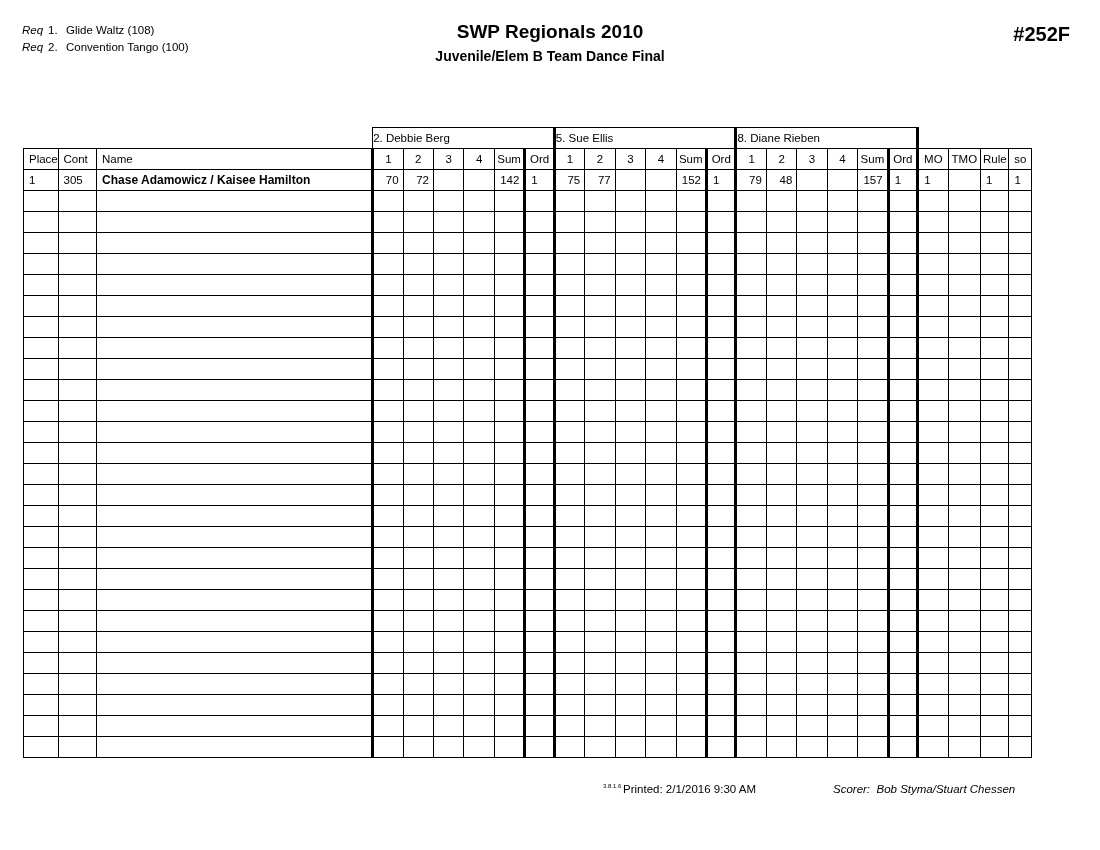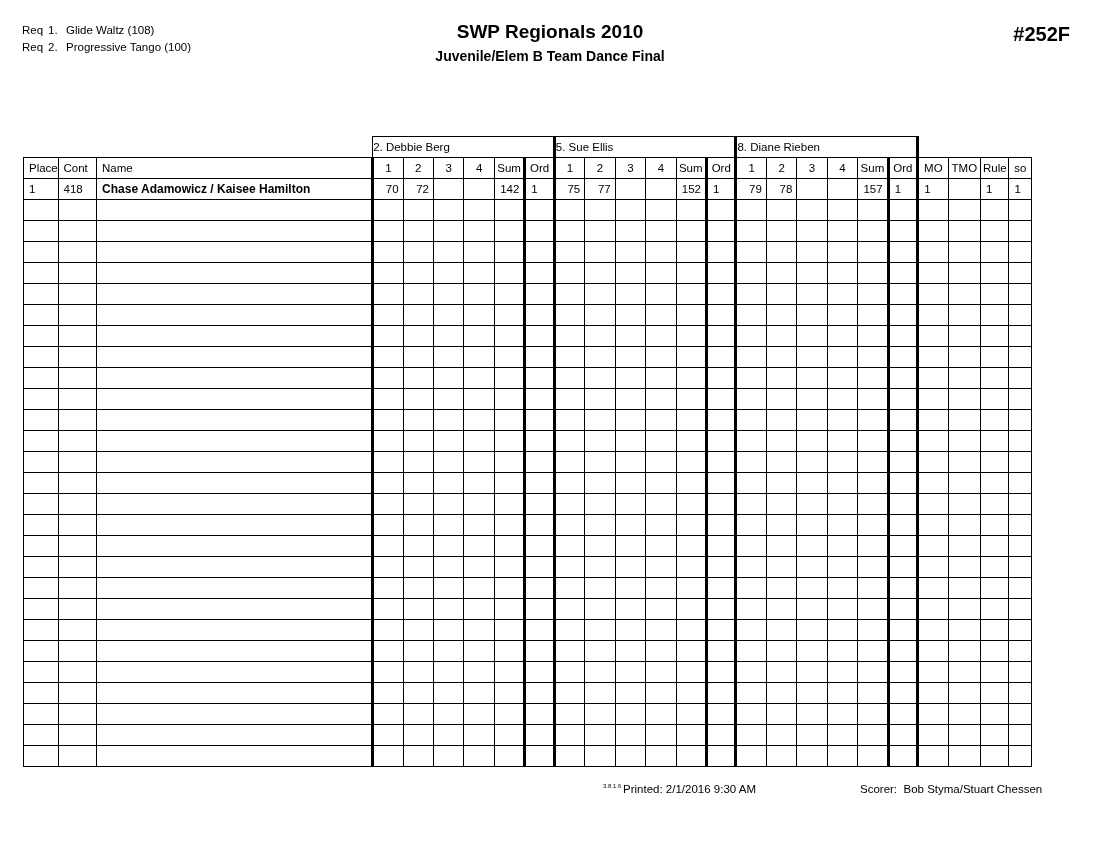--- a/index.html
+++ b/index.html
@@ -18,21 +18,21 @@
 
   
   .req-block {
     position: absolute;
     left: 22px;
     top: 22px;
     font-size: 11.5px;
     line-height: 17px;
   }
   .req-line { white-space: nowrap; }
-  .req-line .req-lbl { display: inline-block; width: 26px; }
+  .req-line .req-lbl { display: inline-block; width: 26px; font-style: italic; }
   .req-line .req-num { display: inline-block; width: 18px; }
 
   .title-block {
     position: absolute;
     left: 0;
     right: 0;
     top: 20px;
     text-align: center;
   }
   .title-main {
@@ -59,21 +59,21 @@
     right: 30px;
     top: 23px;
     font-size: 20px;
     font-weight: bold;
   }
 
   
   .sheet {
     position: absolute;
     left: 23px;
-    top: 136px;
+    top: 127px;
     width: 834px;
   }
   table.grid {
     border-collapse: collapse;
     table-layout: fixed;
     width: 1009px;
   }
   table.grid td, table.grid th {
     border: 1px solid #000000;
     padding: 0;
@@ -142,34 +142,35 @@
   }
   .footer .vers {
     position: absolute;
     left: 600px;
     top: 0;
     font-size: 6px;
     margin-left: -20px;
   }
   .footer .scorer {
     position: absolute;
-    left: 837px;
+    left: 810px;
     top: 0;
     white-space: nowrap;
+    font-style: italic;
   }
 </style>
 </head>
 <body>
 
 <div class="req-block">
   <div class="req-line">
     <span class="req-lbl">Req</span><span class="req-num">1.</span><span>Glide Waltz (108)</span>
   </div>
   <div class="req-line">
-    <span class="req-lbl">Req</span><span class="req-num">2.</span><span>Progressive Tango (100)</span>
+    <span class="req-lbl">Req</span><span class="req-num">2.</span><span>Convention Tango (100)</span>
   </div>
 </div>
 
 <div class="title-block">
   <div class="title-main">SWP Regionals 2010</div>
   <div class="title-event">Juvenile/Elem B Team Dance Final</div>
 </div>
 
 <div class="doc-number">#252F</div>
 
@@ -238,36 +239,36 @@
 
       <th class="col-hdr">MO</th>
       <th class="col-hdr">TMO</th>
       <th class="col-hdr">Rule</th>
       <th class="col-hdr">so</th>
     </tr>
   </thead>
   <tbody>
         <tr class="row1">
           <td class="cell left">1</td>
-          <td class="cell left">418</td>
+          <td class="cell left">305</td>
           <td class="cell left name">Chase Adamowicz / Kaisee Hamilton</td>
           <td class="cell num-right thickL">70</td>
           <td class="cell num-right">72</td>
           <td class="cell num-right"></td>
           <td class="cell num-right"></td>
           <td class="cell num-right">142</td>
           <td class="cell left thickL thickR">1</td>
           <td class="cell num-right">75</td>
           <td class="cell num-right">77</td>
           <td class="cell num-right"></td>
           <td class="cell num-right"></td>
           <td class="cell num-right">152</td>
           <td class="cell left thickL thickR">1</td>
           <td class="cell num-right">79</td>
-          <td class="cell num-right">78</td>
+          <td class="cell num-right">48</td>
           <td class="cell num-right"></td>
           <td class="cell num-right"></td>
           <td class="cell num-right">157</td>
           <td class="cell left thickL thickR">1</td>
           <td class="cell left">1</td>
           <td class="cell left"></td>
           <td class="cell left">1</td>
           <td class="cell left">1</td>
         </tr>
         <tr>

